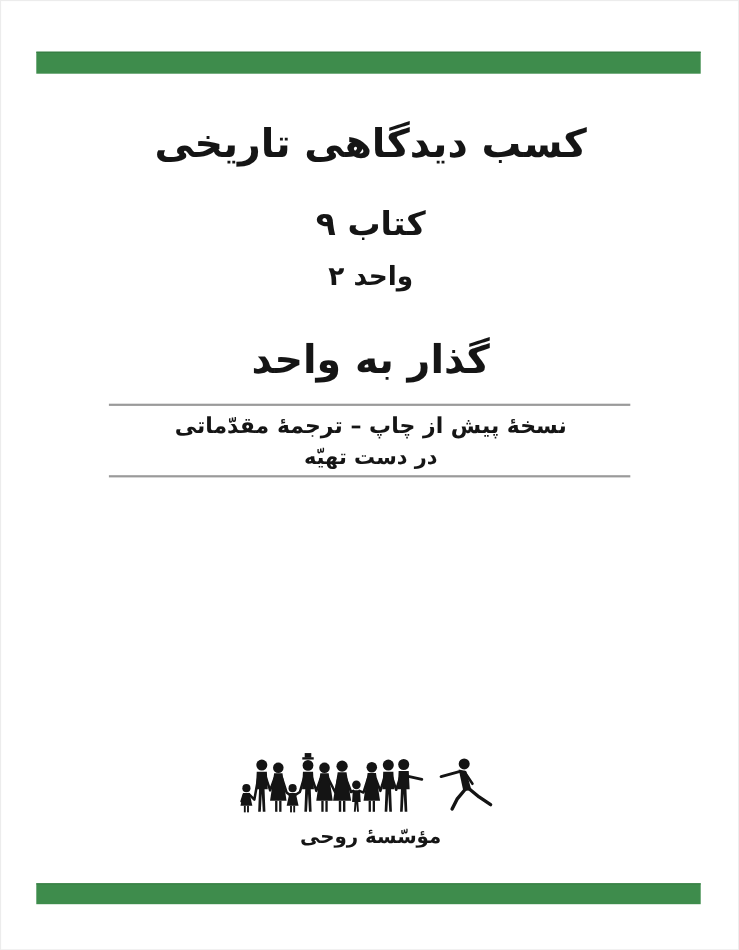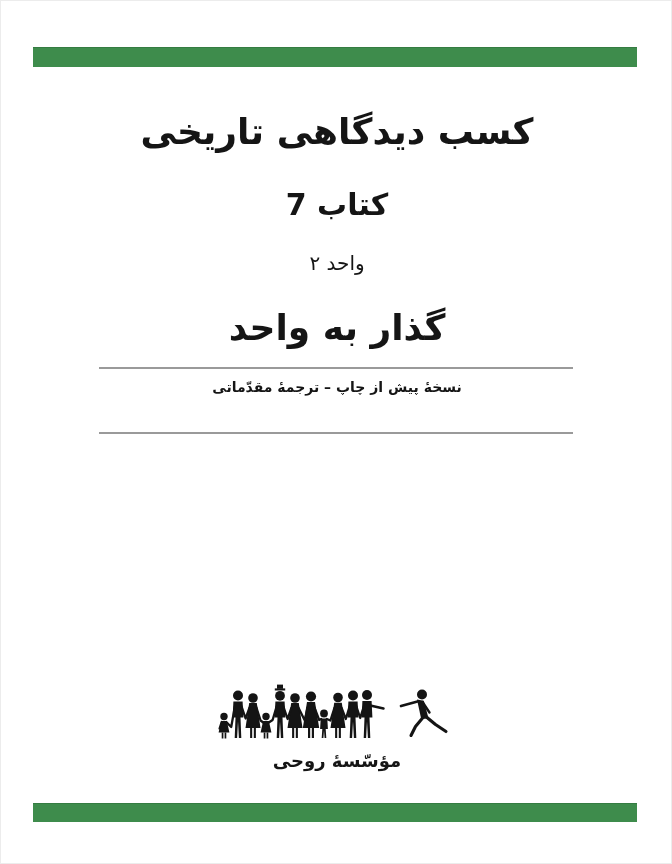--- a/index.html
+++ b/index.html
@@ -22,23 +22,23 @@
   }
   .green-bar.top { top:46px; }
   .green-bar.bottom { top:802px; height:19px; }
   .txt {
     position:absolute; left:0; width:672px;
     text-align:center; direction:rtl; unicode-bidi:plaintext;
     white-space:nowrap;
   }
   .title    { top:104px; font-size:36px; font-weight:bold; line-height:54px; }
   .book     { top:182px; font-size:30px; font-weight:bold; line-height:44px; }
-  .unit     { top:244px; font-size:20px; font-weight:normal; line-height:37px; }
+  .unit     { top:232px; font-size:24px; font-weight:bold; line-height:37px; }
   .subtitle { top:301px; font-size:36px; font-weight:bold; line-height:52px; }
-  .note1    { top:372px; font-size:14px; font-weight:bold; line-height:28px; }
+  .note1    { top:372px; font-size:20px; font-weight:bold; line-height:28px; }
   .note2    { top:401px; font-size:19px; font-weight:bold; line-height:28px; }
   .caption  { top:748px; font-size:18px; font-weight:bold; line-height:23px; }
   .divider {
     position:absolute; left:98px; width:474px; height:2px;
     background:var(--divider-gray, #9a9a9a);
   }
   .divider.d1 { top:366px; }
   .divider.d2 { top:431px; }
   .logo-wrap {
     position:absolute; left:214px; top:681px;
@@ -49,26 +49,27 @@
   .logo-stroke { stroke:var(--logo-black, #141414); fill:none; stroke-linecap:round; stroke-linejoin:round; }
 </style>
 </head>
 <body>
 
 <div class="page">
 
   <div class="green-bar top"></div>
 
   <div class="txt title">کسب دیدگاهی تاریخی</div>
-  <div class="txt book">کتاب 7</div>
+  <div class="txt book">کتاب ۹</div>
   <div class="txt unit">واحد ۲</div>
   <div class="txt subtitle">گذار به واحد</div>
 
   <div class="divider d1"></div>
   <div class="txt note1">نسخهٔ پیش از چاپ – ترجمهٔ مقدّماتی</div>
+  <div class="txt note2">در دست تهیّه</div>
   <div class="divider d2"></div>
 
   <div class="logo-wrap">
     <svg viewBox="0 0 240 64" aria-hidden="true">
 
       <circle class="logo-fill" cx="9" cy="34.5" r="3.7"></circle>
       <path class="logo-fill" d="M6.1,39 L11.9,39 L14.4,50.5 L3.6,50.5 Z"></path>
       <rect class="logo-fill" x="6.7" y="50.5" width="1.7" height="6"></rect>
       <rect class="logo-fill" x="9.6" y="50.5" width="1.7" height="6"></rect>
 

